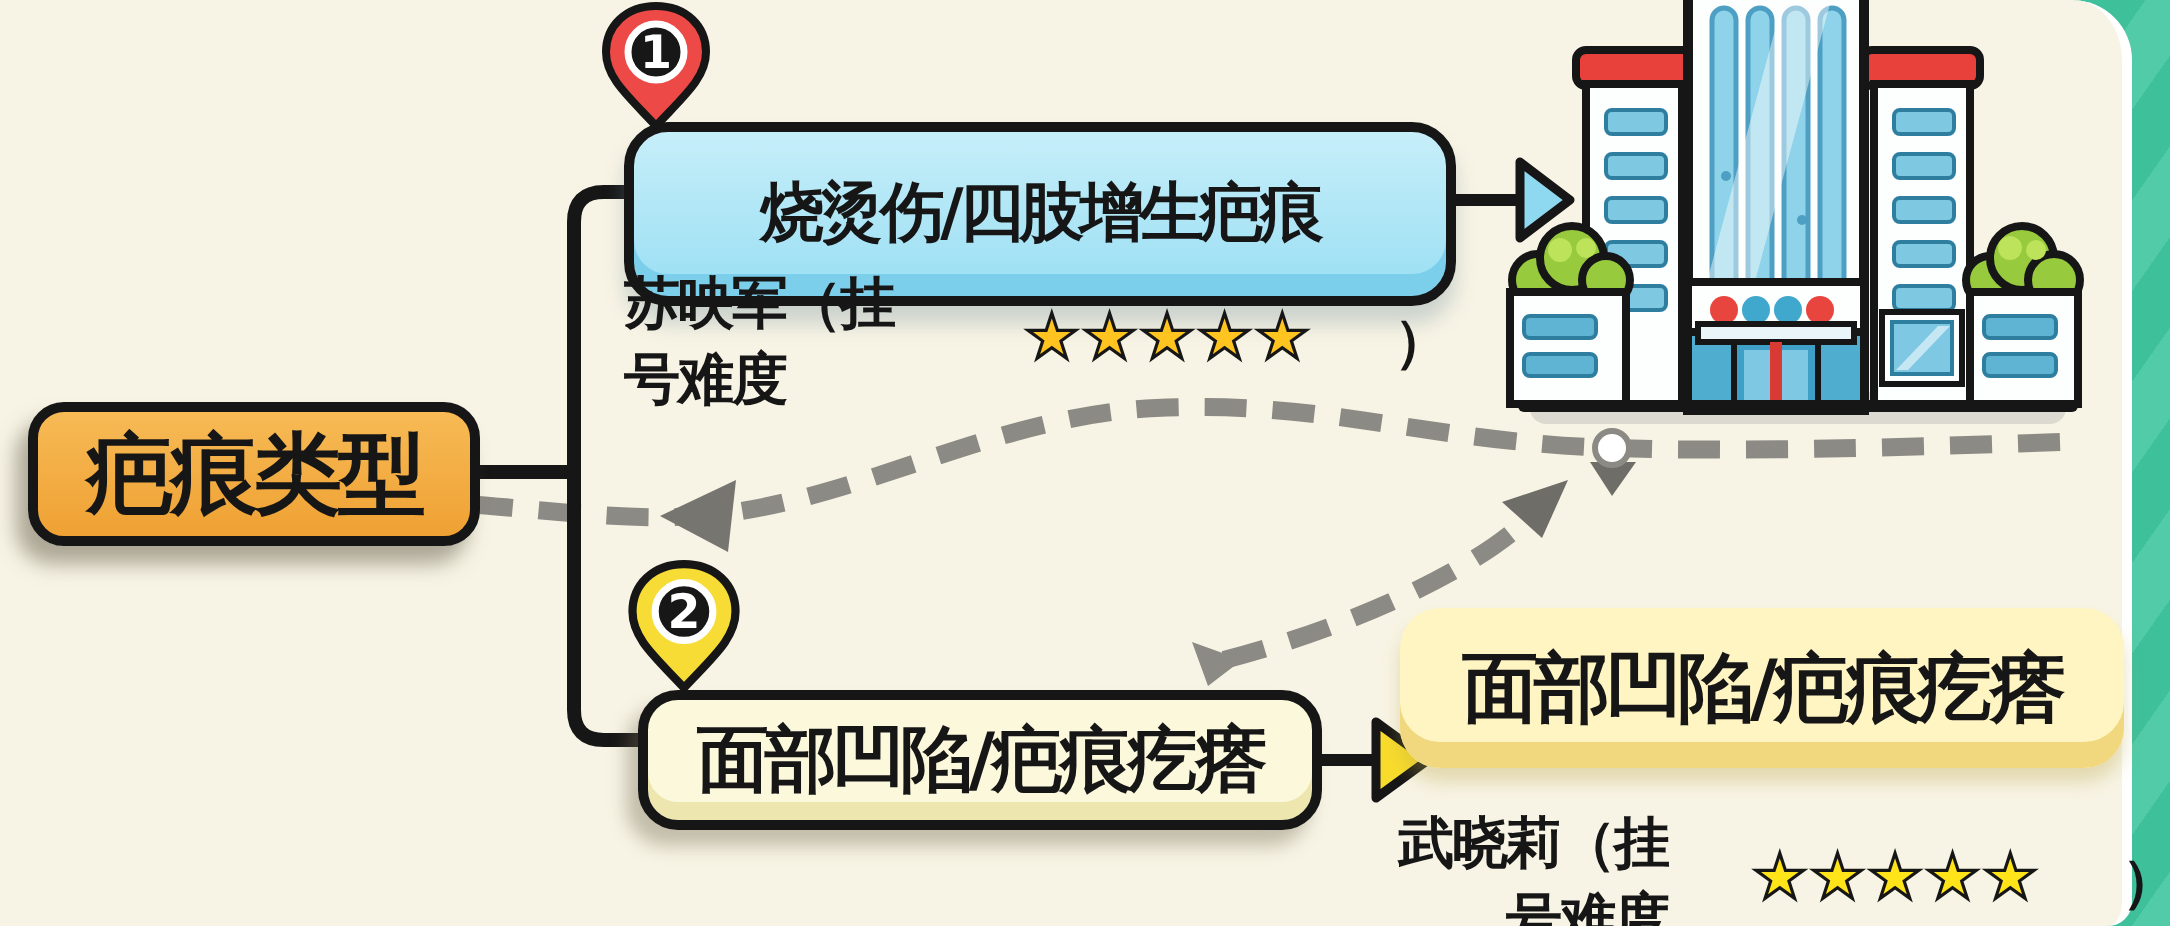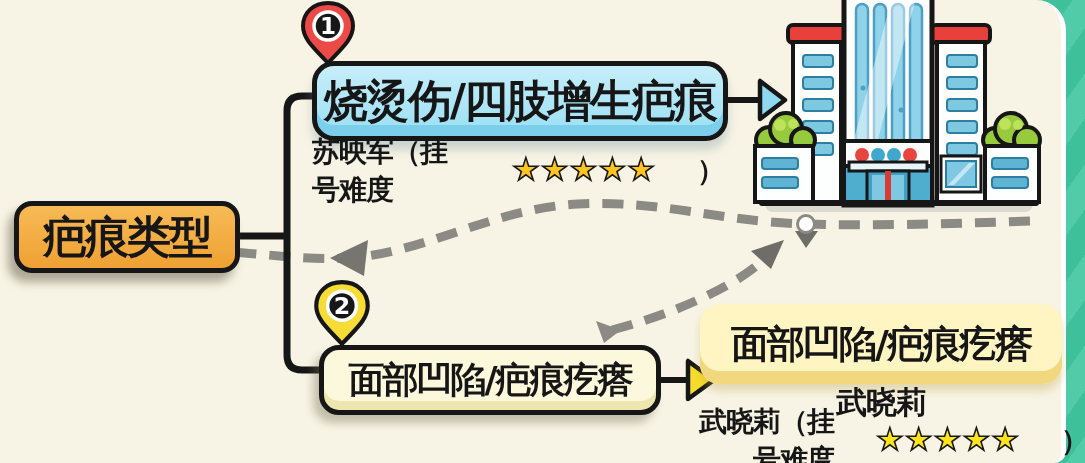--- a/index.html
+++ b/index.html
@@ -24,24 +24,24 @@
     font-weight:900;color:#161616;letter-spacing:-2px;box-sizing:border-box;
   }
   .root-box{
     left:14px;top:201px;width:226px;height:72px;
     background:linear-gradient(#F7BA55,#EFA133);
     border:5px solid #161616;border-radius:18px;
     font-size:44px;
     box-shadow:-6px 9px 10px rgba(110,104,84,.55);
   }
   .branch1-box{
-    left:312px;top:61px;width:416px;height:80px;
+    left:312px;top:61px;width:416px;height:92px;
     background:linear-gradient(#C6EEF9,#9ADFF4);
     border:5px solid #161616;border-radius:22px;
-    font-size:44px;
+    font-size:32px;
     box-shadow:inset 0 -11px 0 #7CCFEB,0 9px 10px rgba(120,150,160,.35);
   }
   .branch2-box{
     left:319px;top:345px;width:342px;height:70px;
     background:#FBF8DC;
     border:5px solid #161616;border-radius:20px;
     font-size:36px;
     box-shadow:inset 0 -9px 0 #EDE6AE,-6px 8px 9px rgba(115,108,82,.4);
   }
   .dest-card{
@@ -202,22 +202,19 @@
     <text x="28" y="34" text-anchor="middle" font-size="23" font-weight="bold" fill="#FFFFFF">2</text>
   </svg>
   <svg class="arrow arrow2" width="64" height="44" viewBox="0 0 64 44">
     <line x1="2" y1="22" x2="30" y2="22" stroke="#161616" stroke-width="6"></line>
     <polygon points="30,3 30,41 56,22" fill="#F8DC2C" stroke="#161616" stroke-width="4.5" stroke-linejoin="round"></polygon>
   </svg>
 
   <div class="box dest-card">
     <span>面部凹陷/疤痕疙瘩</span>
   </div>
-  <div class="doctor-line dest-name">
-    <span>武晓莉</span>
-  </div>
   <div class="doctor-line doctor2-line">
     <span>武晓莉（挂号难度</span>
     <span class="stars stars-yellow">★★★★★</span>
     <span>）</span>
   </div>
 
 </div>
 
 </body></html>

